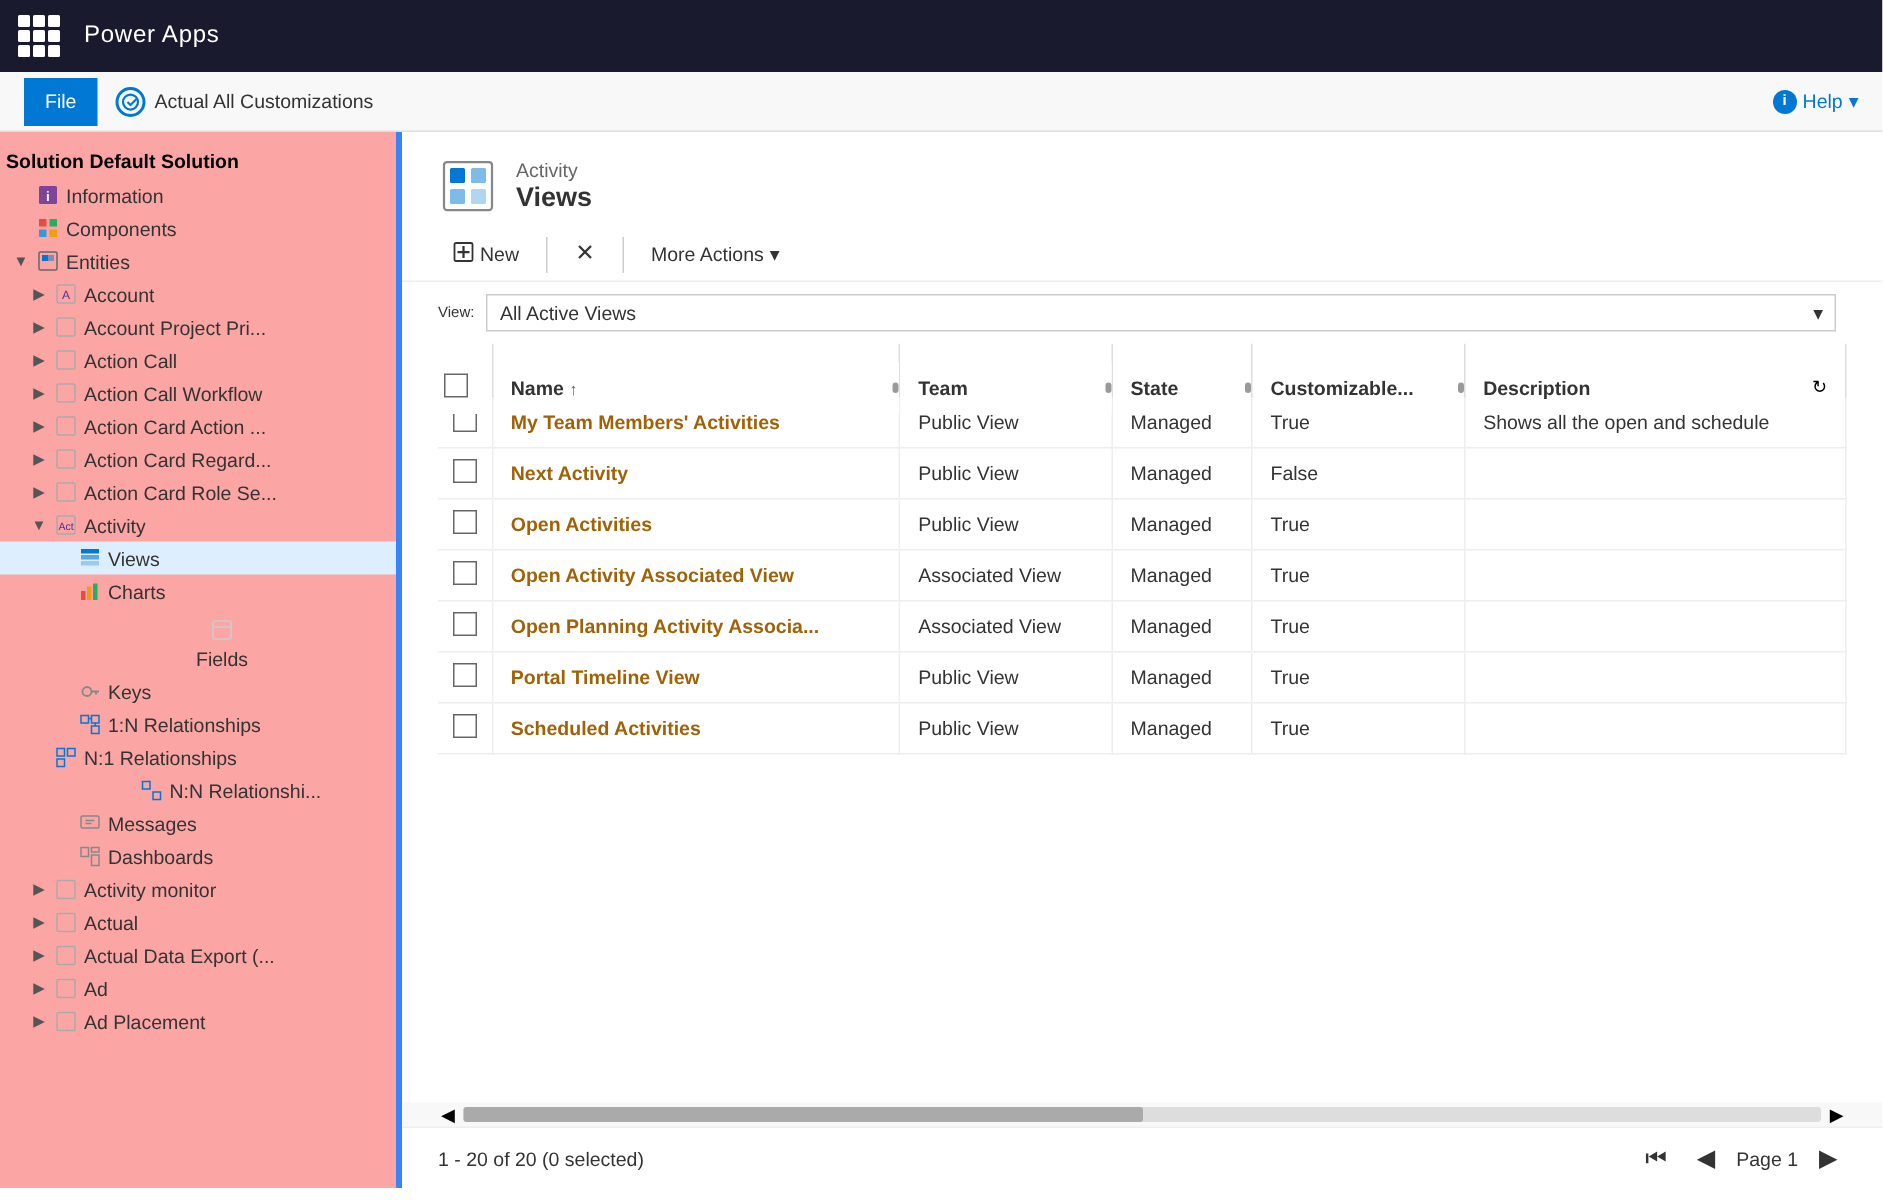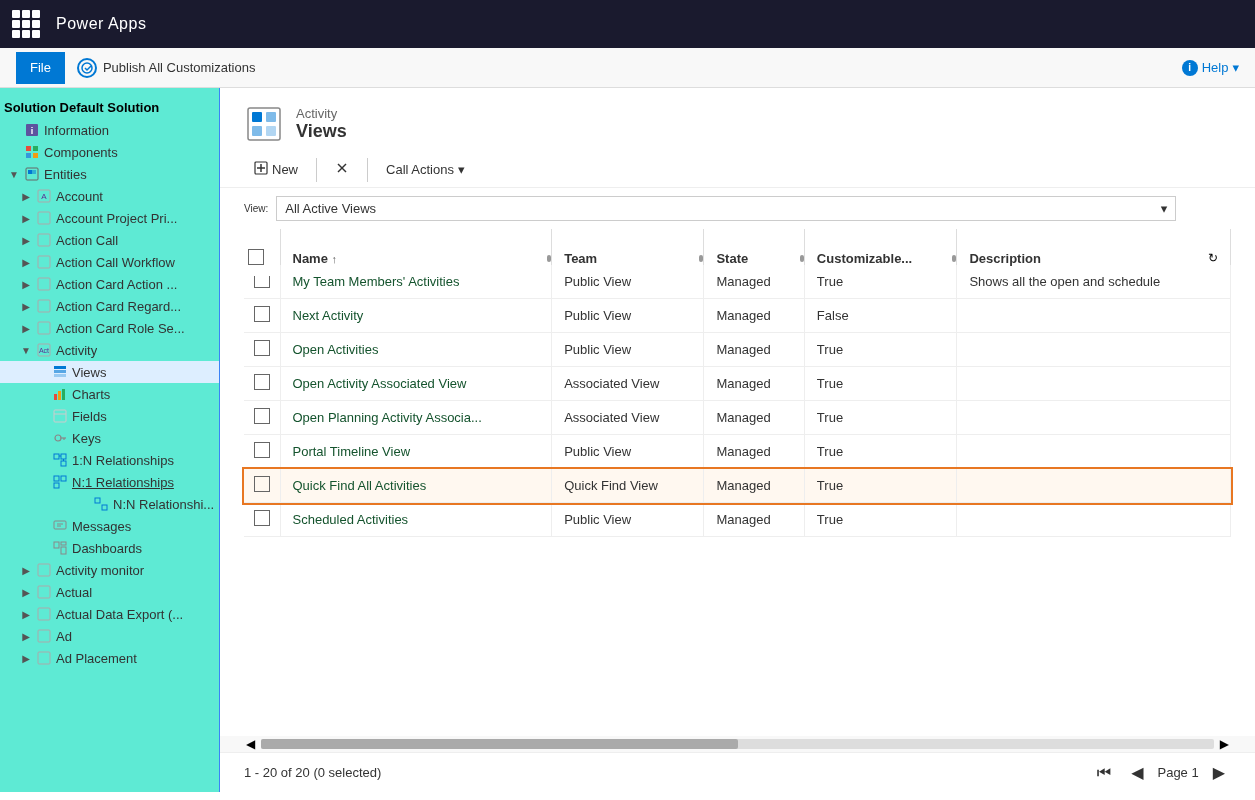--- a/index.html
+++ b/index.html
@@ -79,23 +79,23 @@
     }
 
     
     .main-layout {
       display: flex;
       height: calc(800px - 48px - 48px);
     }
 
     
     .sidebar {
-      width: 220px;
-      background: #5eead4;
-      border-right: 1px solid #3b82f6;
+      width: 268px;
+      background: #fca5a5;
+      border-right: 4px solid #3b82f6;
       overflow-y: auto;
       overflow-x: hidden;
       flex-shrink: 0;
     }
     .sidebar::-webkit-scrollbar { width: 8px; }
     .sidebar::-webkit-scrollbar-thumb { background: #bbb; }
 
     .sidebar-scroll-area {
       padding: 4px 0;
     }
@@ -229,21 +229,21 @@
     .data-table td {
       padding: 7px 12px;
       border-bottom: 1px solid #eee;
       border-right: 1px solid #eee;
     }
     .data-table td:first-child { padding: 7px 4px; border-right: 1px solid #eee; }
     .data-table tr.highlighted {
       background: #fef5e7;
       outline: 2px solid #e87722;
     }
-    .name-link { color: #14532d; cursor: pointer; text-decoration: none; }
+    .name-link { color: #a16207; cursor: pointer; text-decoration: none; font-weight: bold; }
     .sort-arrow { font-size: 11px; color: #666; }
 
     
     .table-footer {
       padding: 8px 24px;
       display: flex;
       align-items: center;
       justify-content: space-between;
       border-top: 1px solid #eee;
       font-size: 13px; color: #333;
@@ -299,21 +299,21 @@
 
 <div class="toolbar-row">
   <button class="file-btn">File</button>
   <button class="publish-btn">
     <div class="publish-icon">
       <svg width="12" height="12" viewBox="0 0 12 12">
           <circle cx="6" cy="6" r="5" fill="none" stroke="#0078d4" stroke-width="1.5"></circle>
           <path d="M4 6l2 2 4-4" stroke="#0078d4" stroke-width="1.5" fill="none"></path>
         </svg>
     </div>
-    <span>Publish All Customizations</span>
+    <span>Actual All Customizations</span>
   </button>
   <a class="help-link">
     <div class="help-circle">i</div>
     <span>Help</span>
     <span>▾</span>
   </a>
 </div>
 
 <div class="main-layout">
 
@@ -456,21 +456,21 @@
         <span class="sidebar-icon">
           <svg width="14" height="14" viewBox="0 0 14 14">
             <rect x="1" y="7" width="3" height="6" fill="#e74c3c"></rect>
             <rect x="5" y="4" width="3" height="9" fill="#f39c12"></rect>
             <rect x="9" y="2" width="3" height="11" fill="#27ae60"></rect>
           </svg>
         </span>
         <span class="item-label">Charts</span>
       </div>
 
-      <div class="sidebar-item" style="padding-left:36px;">
+      <div class="sidebar-item" style="padding-left:36px;flex-direction:column;">
         <span class="tree-arrow"></span>
         <span class="sidebar-icon">
           <svg width="14" height="14" viewBox="0 0 14 14">
               <rect x="1" y="1" width="12" height="12" rx="1" fill="none" stroke="#ccc" stroke-width="1"></rect>
               <line x1="1" y1="5" x2="13" y2="5" stroke="#ccc" stroke-width="1"></line>
             </svg>
         </span>
         <span class="item-label">Fields</span>
       </div>
 
@@ -493,21 +493,21 @@
               <rect x="1" y="1" width="5" height="5" fill="none" stroke="#0078d4" stroke-width="1"></rect>
               <rect x="8" y="1" width="5" height="5" fill="none" stroke="#0078d4" stroke-width="1"></rect>
               <rect x="8" y="8" width="5" height="5" fill="none" stroke="#0078d4" stroke-width="1"></rect>
               <line x1="6" y1="3" x2="8" y2="3" stroke="#0078d4" stroke-width="1"></line>
               <line x1="10.5" y1="6" x2="10.5" y2="8" stroke="#0078d4" stroke-width="1"></line>
             </svg>
         </span>
         <span class="item-label">1:N Relationships</span>
       </div>
 
-      <div class="sidebar-item" style="padding-left:36px;text-decoration:underline;">
+      <div class="sidebar-item" style="padding-left:20px;">
         <span class="tree-arrow"></span>
         <span class="sidebar-icon">
           <svg width="14" height="14" viewBox="0 0 14 14">
               <rect x="1" y="1" width="5" height="5" fill="none" stroke="#0078d4" stroke-width="1"></rect>
               <rect x="8" y="1" width="5" height="5" fill="none" stroke="#0078d4" stroke-width="1"></rect>
               <rect x="1" y="8" width="5" height="5" fill="none" stroke="#0078d4" stroke-width="1"></rect>
             </svg>
         </span>
         <span class="item-label">N:1 Relationships</span>
       </div>
@@ -633,21 +633,21 @@
       <button class="cmd-btn">
         <span>
           <svg width="14" height="14" viewBox="0 0 14 14">
               <line x1="3" y1="3" x2="11" y2="11" stroke="#333" stroke-width="1.5"></line>
               <line x1="11" y1="3" x2="3" y2="11" stroke="#333" stroke-width="1.5"></line>
             </svg>
         </span>
       </button>
       <div class="cmd-divider"></div>
       <button class="cmd-btn">
-        <span>Call Actions</span>
+        <span>More Actions</span>
         <span>▾</span>
       </button>
     </div>
 
     <div class="view-filter-row">
       <span class="view-label">View:</span>
       <div class="view-select" style="position:relative;">
         <span>All Active Views</span>
         <span style="margin-left:auto;">▾</span>
       </div>
@@ -725,28 +725,20 @@
               <td></td>
             </tr>
             <tr>
               <td style="text-align: center;"><span class="checkbox-cell"></span></td>
               <td><a class="name-link">Portal Timeline View</a></td>
               <td>Public View</td>
               <td>Managed</td>
               <td>True</td>
               <td></td>
             </tr>
-            <tr class="highlighted" style="outline: rgb(232, 119, 34) solid 2px; background: rgb(255, 248, 240);">
-              <td style="text-align: center;"><span class="checkbox-cell"></span></td>
-              <td><a class="name-link">Quick Find All Activities</a></td>
-              <td>Quick Find View</td>
-              <td>Managed</td>
-              <td>True</td>
-              <td></td>
-            </tr>
             <tr>
               <td style="text-align: center;"><span class="checkbox-cell"></span></td>
               <td><a class="name-link">Scheduled Activities</a></td>
               <td>Public View</td>
               <td>Managed</td>
               <td>True</td>
               <td></td>
             </tr>
           </tbody>
       </table>

